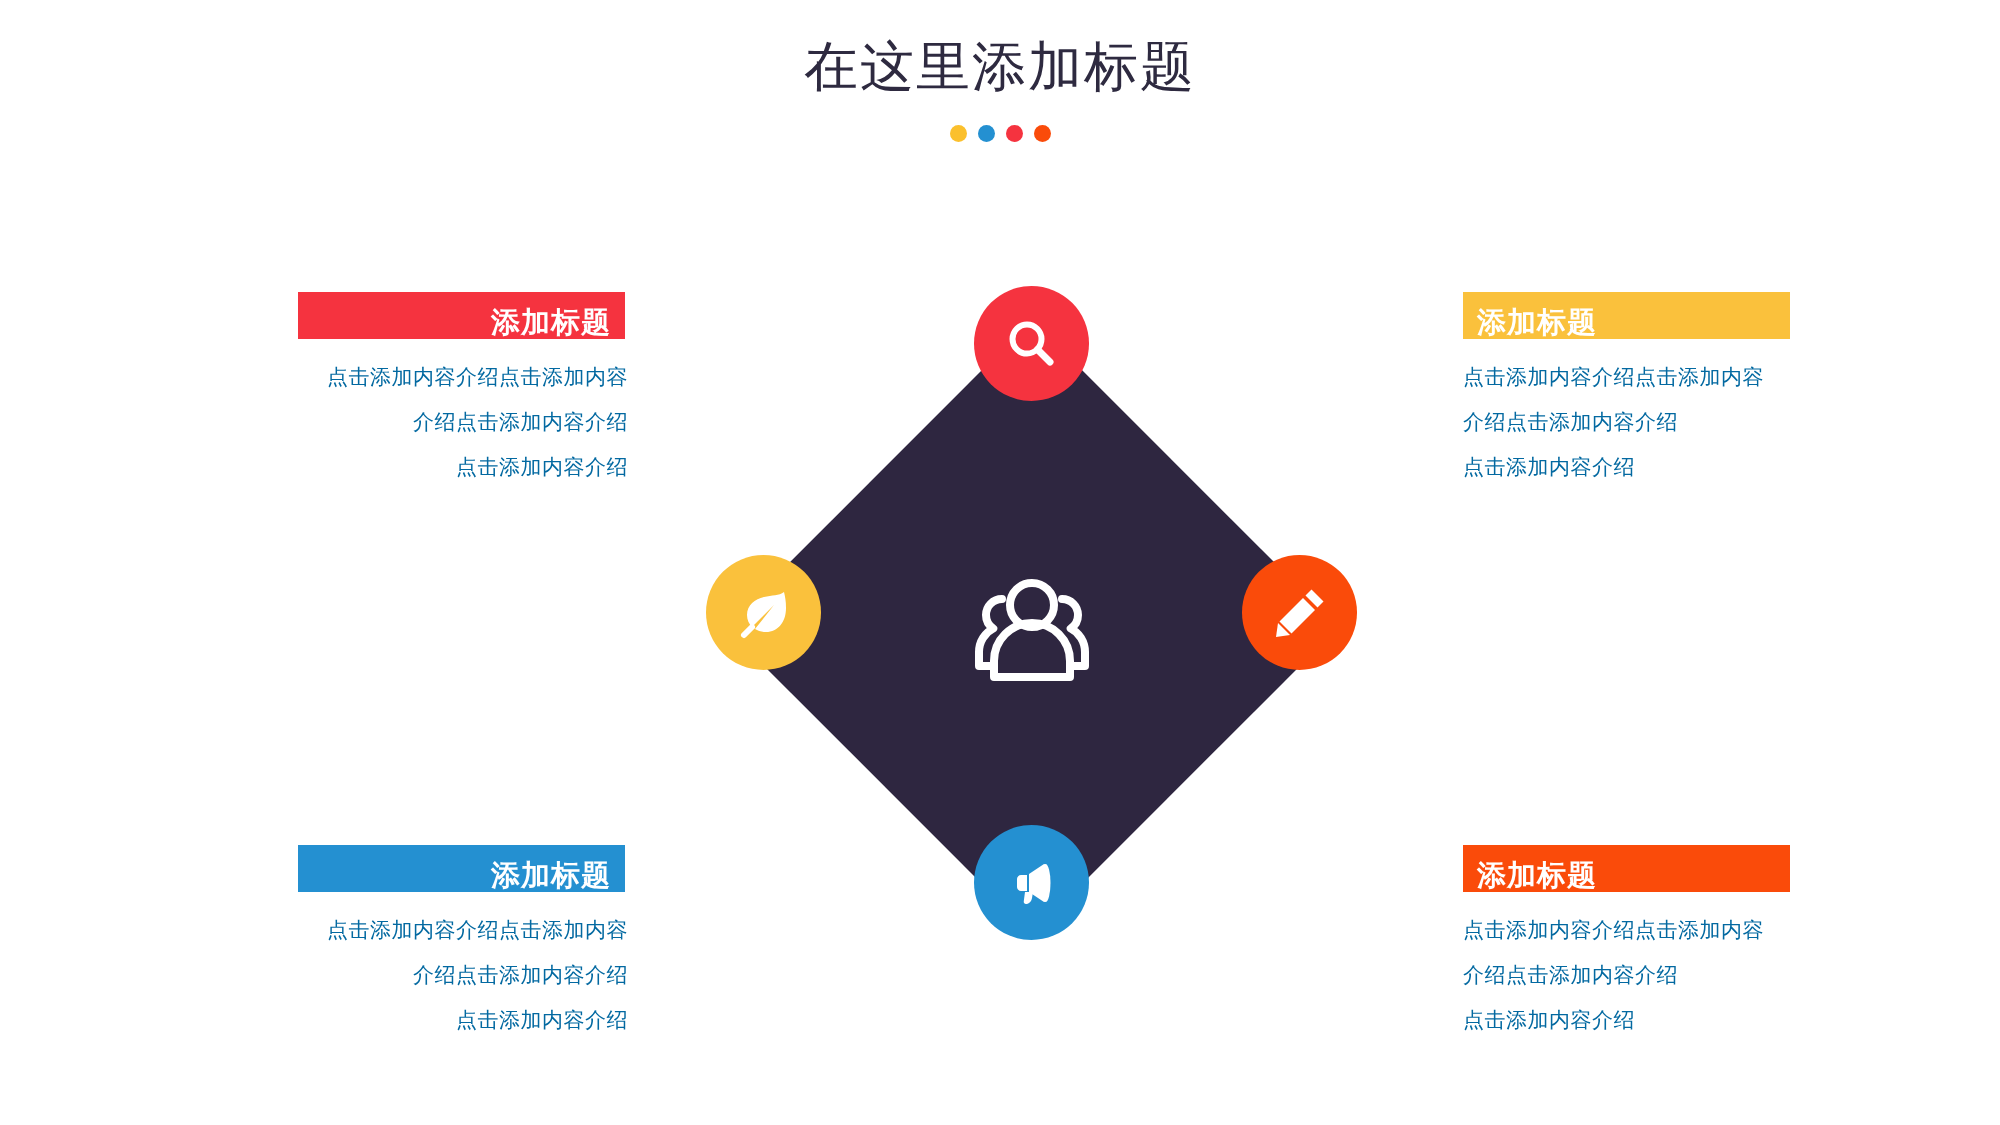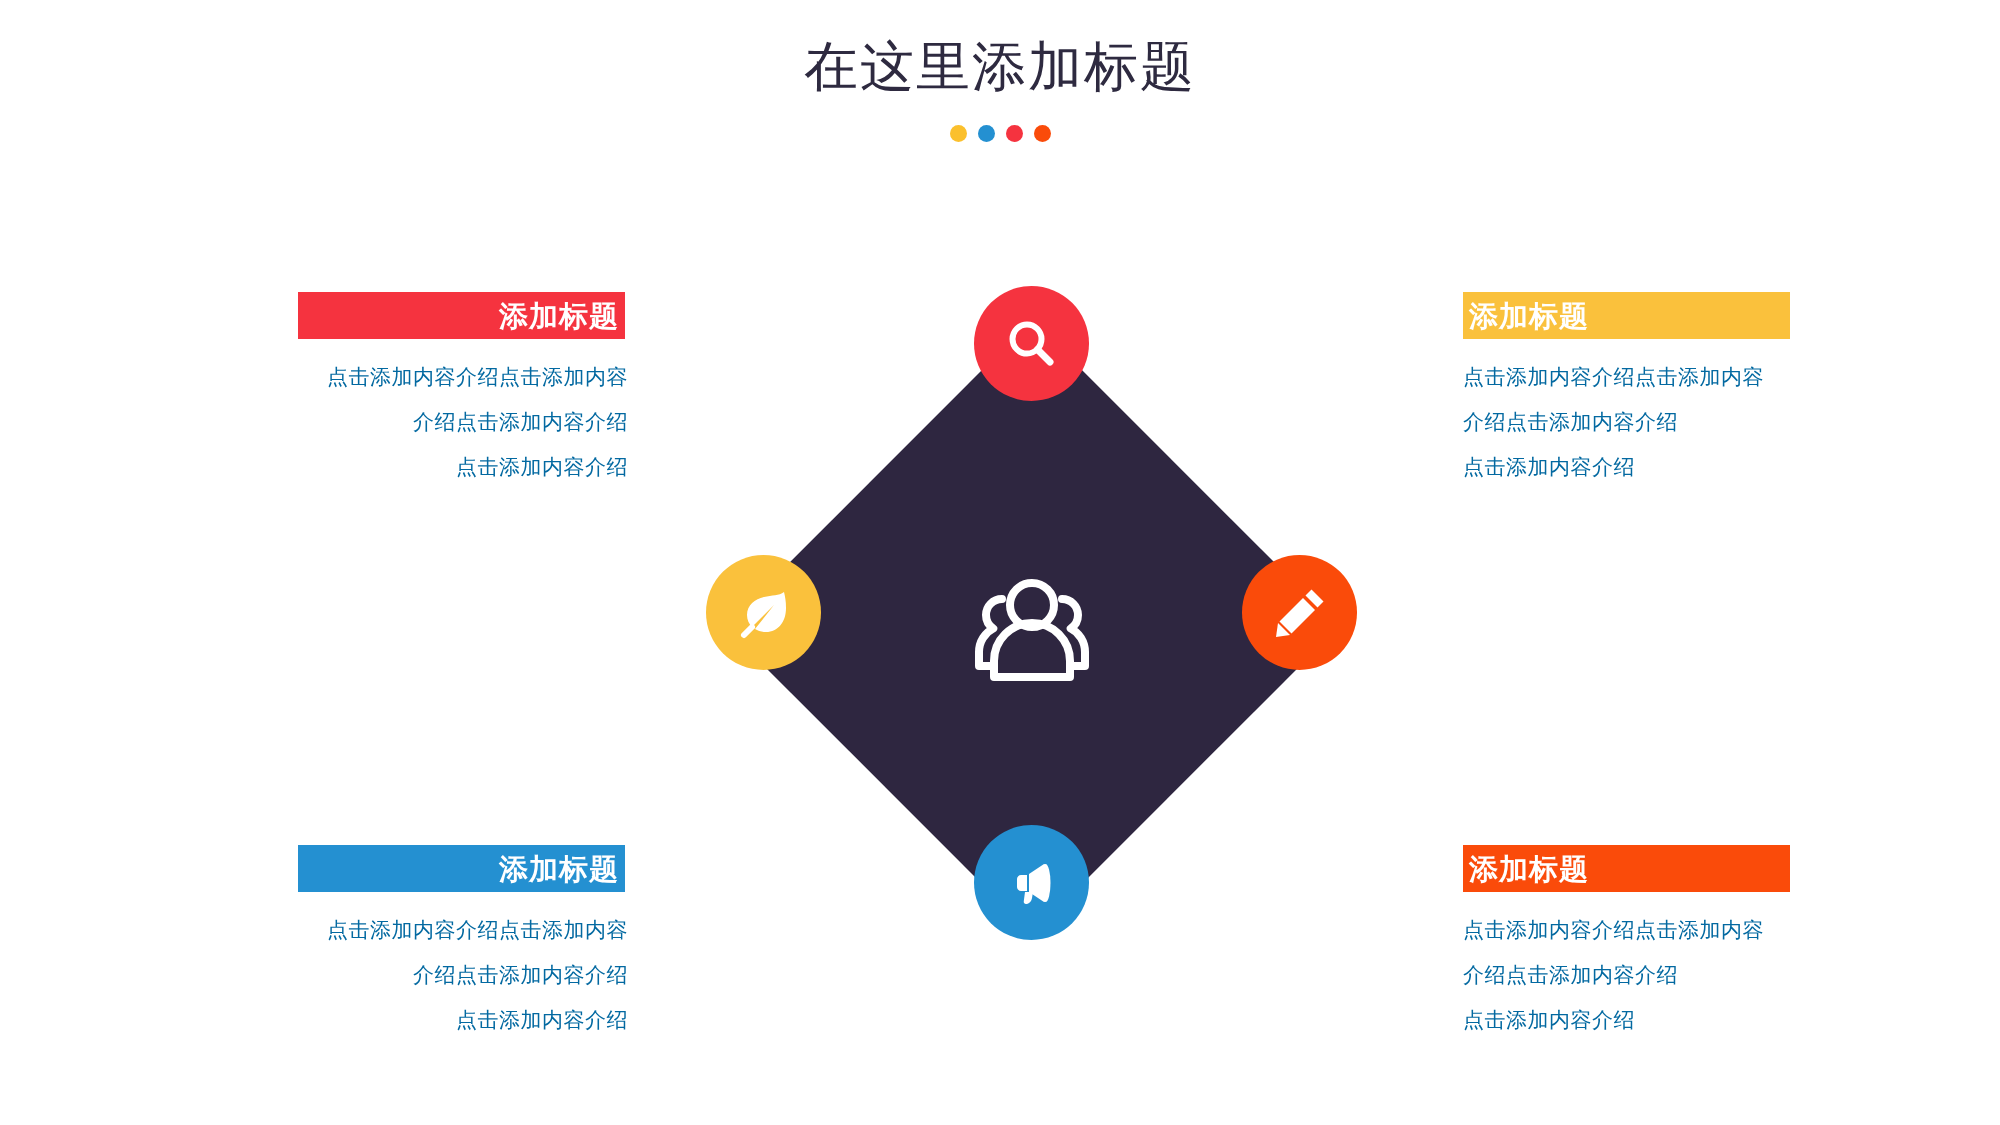--- a/index.html
+++ b/index.html
@@ -67,22 +67,22 @@
 
   .block.tl { top: 292px; }
   .block.bl { top: 845px; }
   .block.tr { top: 292px; }
   .block.br { top: 845px; }
 
   .banner {
     height: 47px;
     width: 327px;
     display: flex;
-    align-items: center;
-    padding: 0 6px;
+    align-items: flex-end;
+    padding: 0 14px;
   }
   .banner.align-right { justify-content: flex-end; }
   .banner.align-left  { justify-content: flex-start; }
 
   .banner-label {
     font-size: 29px;
     line-height: 34px;
     font-weight: bold;
     color: #ffffff;
     letter-spacing: 1px;

